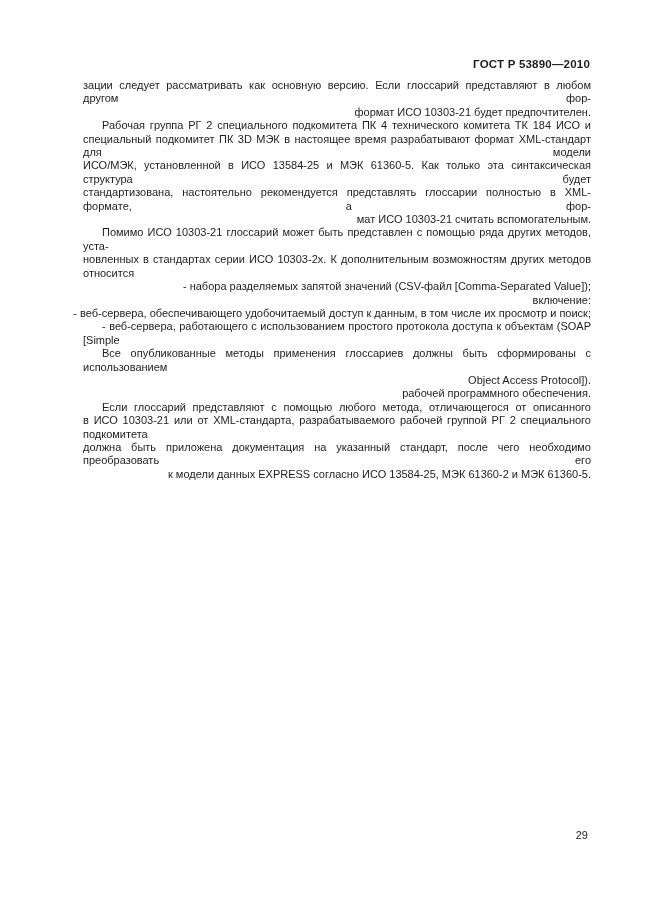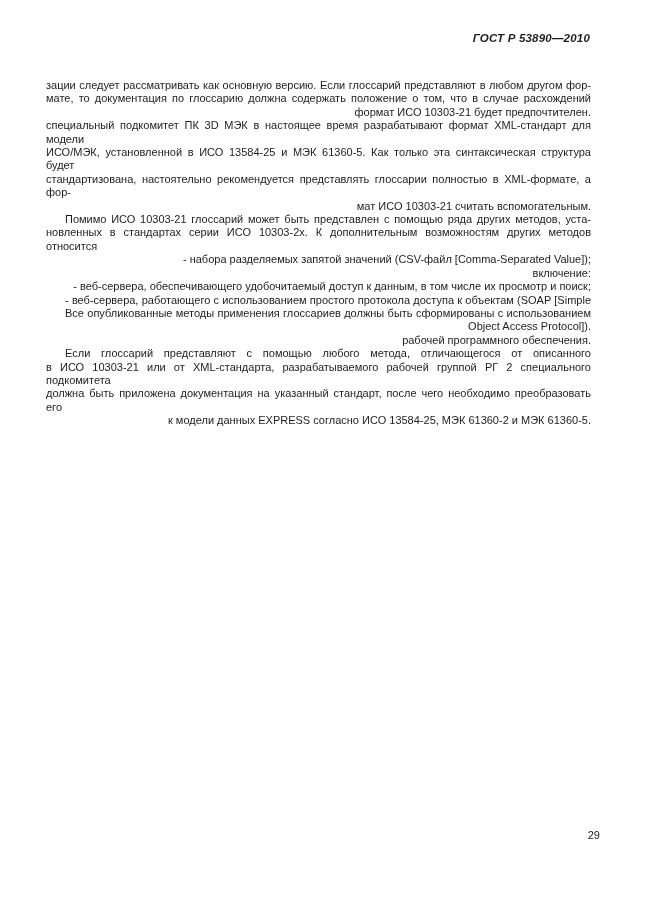--- a/index.html
+++ b/index.html
@@ -15,66 +15,66 @@
     color: #1d1d1d;
     overflow: hidden;
   }
   .page {
     position: absolute;
     inset: 0;
     background: #ffffff;
   }
   .running-header {
     position: absolute;
-    top: 32px;
+    top: 58px;
     right: 56px;
     font-size: 11.5px;
     font-weight: bold;
     letter-spacing: 0.2px;
     white-space: nowrap;
-    font-style: italic;
   }
   .body-text {
     position: absolute;
     top: 79px;
     left: 46px;
     width: 545px;
     font-size: 11px;
     line-height: 13.4px;
   }
   .ln {
     text-align: right;
   }
   .ln.j {
     text-align: justify;
     text-align-last: justify;
+    margin-left: 37px;
   }
   .ln.ind {
     text-indent: 19px;
   }
   .page-number {
     position: absolute;
     top: 829px;
-    right: 46px;
+    right: 58px;
     font-size: 11px;
   }
 </style>
 </head>
 <body>
 
 <div class="page">
 
   <div class="running-header">ГОСТ Р 53890—2010</div>
 
   <div class="body-text">
 
     <div class="ln j">зации следует рассматривать как основную версию. Если глоссарий представляют в любом другом фор-</div>
-    <div class="ln j">мате, то документация по глоссарию должна содержать положение о том, что в случае расхождений</div>
     <div class="ln">формат ИСО 10303-21 будет предпочтителен.</div>
 
+    <div class="ln j ind">Рабочая группа РГ 2 специального подкомитета ПК 4 технического комитета ТК 184 ИСО и</div>
     <div class="ln j">специальный подкомитет ПК 3D МЭК в настоящее время разрабатывают формат XML-стандарт для модели</div>
     <div class="ln j">ИСО/МЭК, установленной в ИСО 13584-25 и МЭК 61360-5. Как только эта синтаксическая структура будет</div>
     <div class="ln j">стандартизована, настоятельно рекомендуется представлять глоссарии полностью в XML-формате, а фор-</div>
     <div class="ln">мат ИСО 10303-21 считать вспомогательным.</div>
 
     <div class="ln j ind">Помимо ИСО 10303-21 глоссарий может быть представлен с помощью ряда других методов, уста-</div>
     <div class="ln j">новленных в стандартах серии ИСО 10303-2x. К дополнительным возможностям других методов относится</div>
     <div class="ln ind">- набора разделяемых запятой значений (CSV-файл [Comma-Separated Value]);</div>
 
     <div class="ln">включение:</div>

